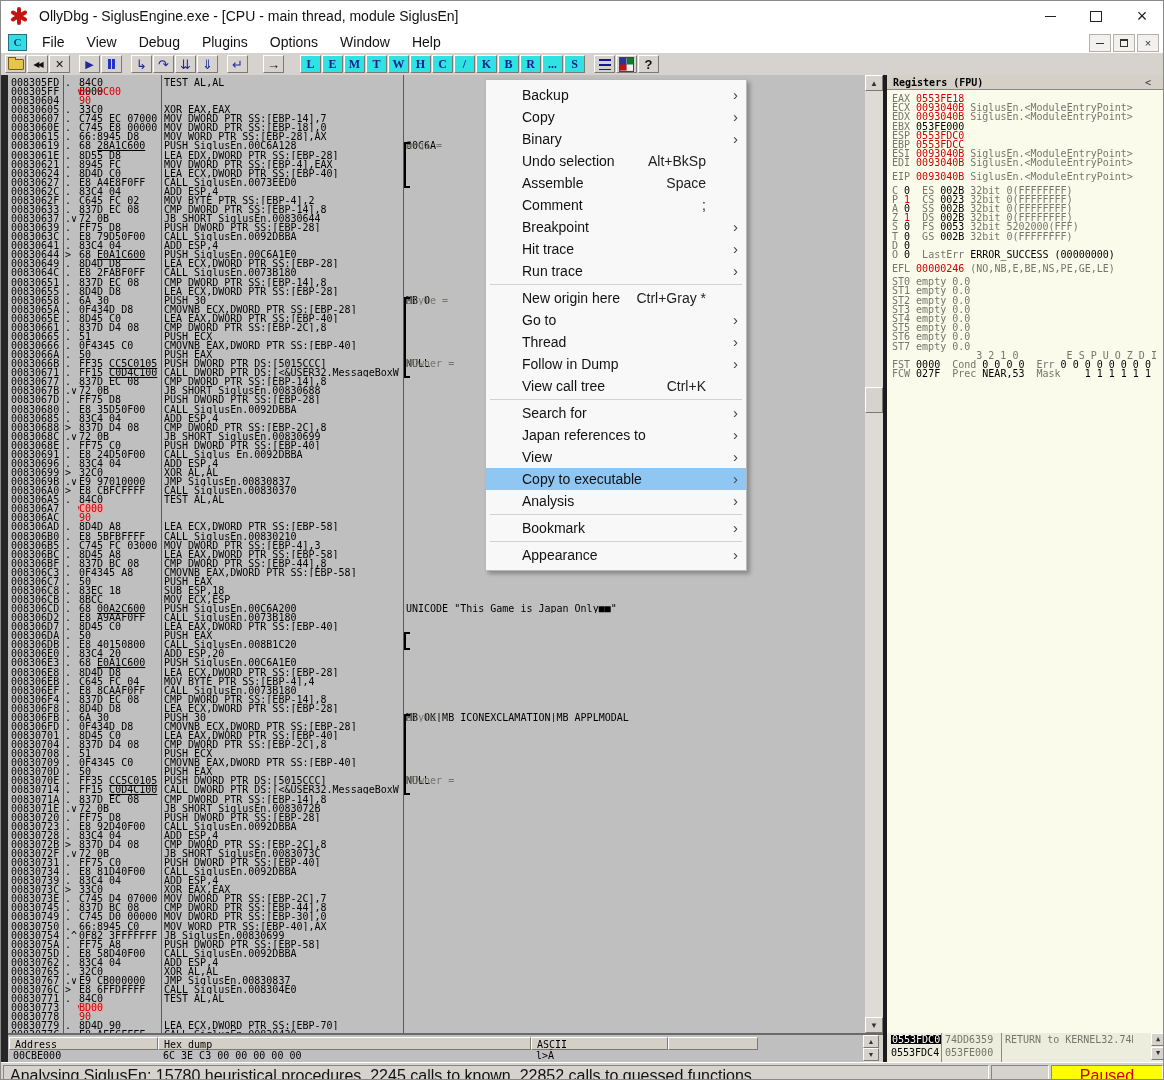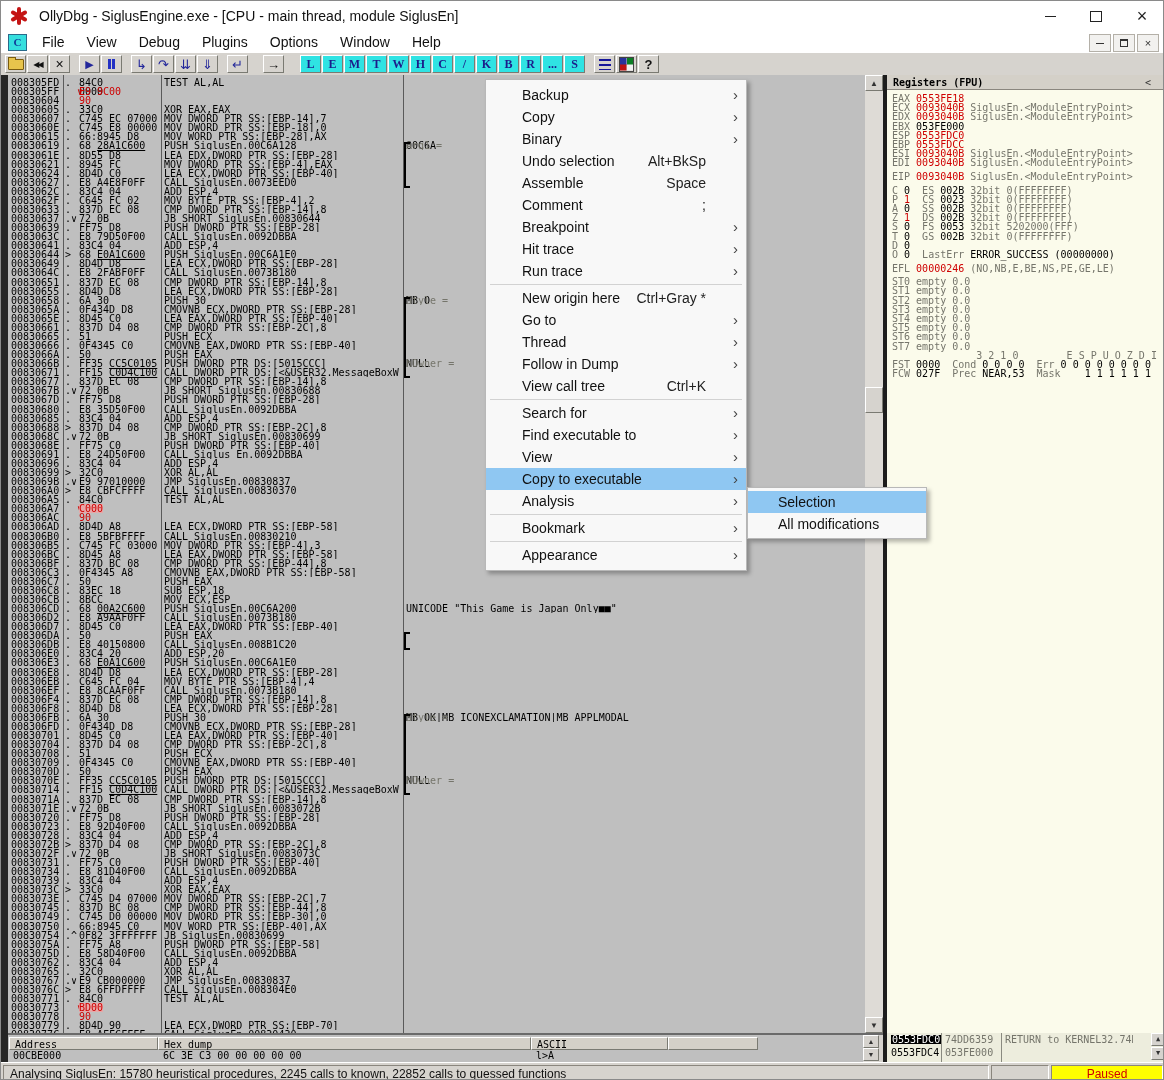--- a/index.html
+++ b/index.html
@@ -83,21 +83,21 @@
   .srow{position:absolute;left:0;width:100%;height:13px;}
   .srow span{position:absolute;top:2px;}
   .s-addr{left:4px;} .s-addr.sel{background:#000;color:#fff;padding:0 1px;}
   .s-val{left:58px;color:#75756b;} .s-com{left:118px;color:#75756b;width:128px;overflow:hidden;}
   .stk-arrows{position:absolute;right:0;top:0;width:14px;height:100%;}
   .stk-arrows .dsc{width:14px;}
 
   
   .statusbar{position:absolute;left:0;top:1061px;width:100%;height:19px;background:#d6d3ce;border-top:1px solid #fff;}
   .spanel{position:absolute;top:2px;height:15px;border:1px solid;border-color:#8a867e #fff #fff #8a867e;box-sizing:border-box;background:#d6d3ce;
-          font-size:12px;color:#111;padding:1px 0 0 6px;overflow:hidden;white-space:nowrap;}
+          font-size:16px;color:#111;padding:1px 0 0 6px;overflow:hidden;white-space:nowrap;}
   .sp-text{left:2px;width:986px;}
   .sp-mid{left:990px;width:58px;}
   .sp-paused{left:1050px;width:112px;background:#ffff00;color:#cf0000;text-align:center;padding-left:0;}
 
   
   .ctxmenu{position:absolute;left:484px;top:78px;width:262px;background:#f8f8f8;border:1px solid #b8b8b8;
            box-shadow:3px 3px 4px rgba(0,0,0,.28);padding:4px 0;box-sizing:border-box;z-index:50;}
   .menu-item{height:22px;display:flex;align-items:center;padding:0 8px 0 36px;font-size:14px;color:#111;}
   .menu-item.hl{background:#8fc7f2;}
   .mi-label{flex:0 0 auto;}
@@ -342,21 +342,21 @@
         <span class="mi-arrow"></span>
       </div>
       <div class="menu-sep"></div>
       <div class="menu-item">
         <span class="mi-label">Search for</span>
         <span class="mi-spring"></span>
         <span class="mi-shortcut"></span>
         <span class="mi-arrow">›</span>
       </div>
       <div class="menu-item">
-        <span class="mi-label">Find executable to</span>
+        <span class="mi-label">Japan references to</span>
         <span class="mi-spring"></span>
         <span class="mi-shortcut"></span>
         <span class="mi-arrow">›</span>
       </div>
       <div class="menu-item">
         <span class="mi-label">View</span>
         <span class="mi-spring"></span>
         <span class="mi-shortcut"></span>
         <span class="mi-arrow">›</span>
       </div>
@@ -380,22 +380,14 @@
         <span class="mi-arrow">›</span>
       </div>
       <div class="menu-sep"></div>
       <div class="menu-item">
         <span class="mi-label">Appearance</span>
         <span class="mi-spring"></span>
         <span class="mi-shortcut"></span>
         <span class="mi-arrow">›</span>
       </div>
     </div>
-  <div class="submenu" id="submenu">
-      <div class="menu-item hl">
-        <span class="mi-label">Selection</span>
-      </div>
-      <div class="menu-item">
-        <span class="mi-label">All modifications</span>
-      </div>
-    </div>
 
 </div>
 
 </body></html>

